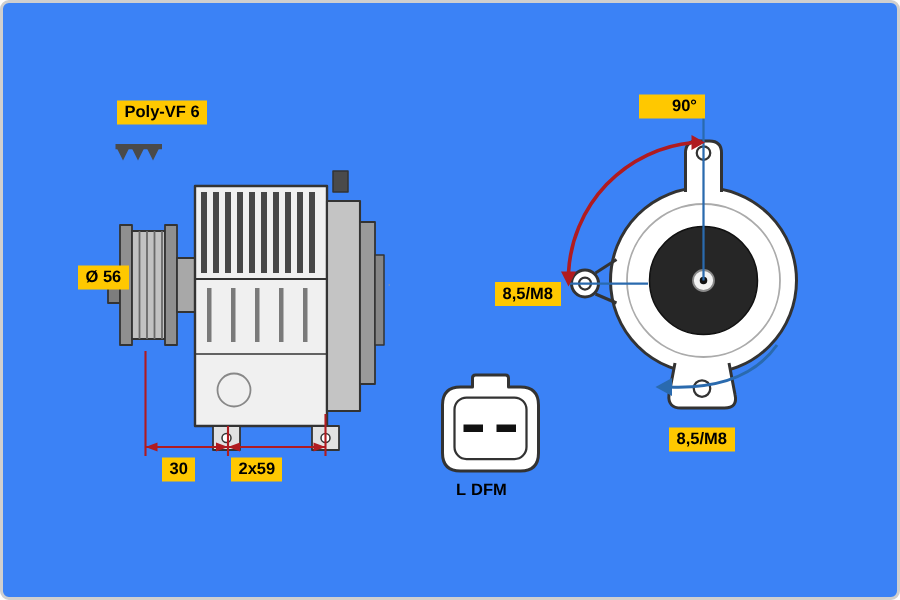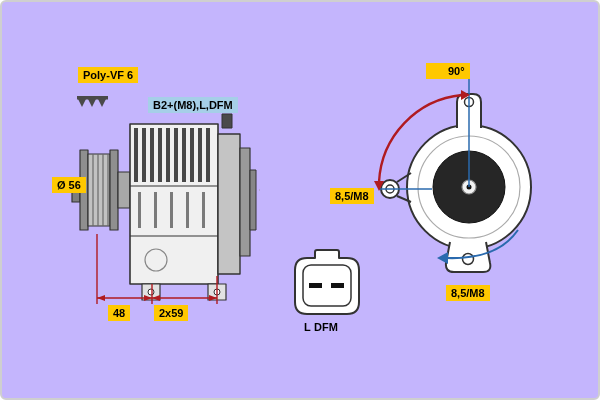--- a/index.html
+++ b/index.html
@@ -1,17 +1,17 @@
 <!DOCTYPE html>
 <html><head>
 <meta charset="utf-8">
 <style>
   html,body{margin:0;padding:0;background:#fff;}
   #stage{
-    position:relative;width:600px;height:400px;background:#c4b5fd;
+    position:relative;width:600px;height:400px;background:#3b82f6;
     border:2px solid #cfcfcf;border-radius:6px;box-sizing:border-box;
     font-family:"Liberation Sans",sans-serif;overflow:hidden;
   }
   #drawing{position:absolute;left:0;top:0;z-index:1;}
   .lbl{
     position:absolute;z-index:2;font-weight:bold;font-size:11px;line-height:14px;
     color:#000;padding:1px 5px;white-space:nowrap;
   }
   .lbl-yellow{background:#FFC800;}
   .lbl-blue{background:#A6CFE8;}
@@ -145,25 +145,24 @@
       <path d="M 305,256 L 313,256 L 313,250 Q 313,248 315,248 L 335,248 Q 337,248 337,250 L 337,256 L 345,256
                Q 357,256 357,268 L 357,300 Q 357,312 345,312 L 305,312 Q 293,312 293,300 L 293,268 Q 293,256 305,256 Z" fill="#ffffff" stroke="#333" stroke-width="2"></path>
       <rect x="301" y="263" width="48" height="41" rx="8" fill="none" stroke="#333" stroke-width="1.5"></rect>
       <rect x="307" y="281" width="13" height="5" fill="#111"></rect>
       <rect x="329" y="281" width="13" height="5" fill="#111"></rect>
     </g>
   </svg>
 
   <div class="lbl lbl-yellow" style="left:76px;top:65px;">Poly-VF 6</div>
 
-  <div class="lbl lbl-blue" style="left:146px;top:95px;">B2+(M8),L,DFM</div>
 
   <div class="lbl lbl-yellow" style="left:36px;top:175px;margin-left:14px;">Ø 56</div>
 
-  <div class="lbl lbl-yellow" style="left:106px;top:303px;">48</div>
+  <div class="lbl lbl-yellow" style="left:106px;top:303px;">30</div>
 
   <div class="lbl lbl-yellow" style="left:152px;top:303px;text-align:center;">2x59</div>
 
   <div class="lbl lbl-yellow" style="left:424px;top:61px;padding-left:22px;">90°</div>
 
   <div class="lbl lbl-yellow" style="left:328px;top:186px;">8,5/M8</div>
 
   <div class="lbl lbl-yellow" style="left:444px;top:283px;">8,5/M8</div>
 
   <div class="lbl lbl-plain" style="left:302px;top:318px;">L</div>

